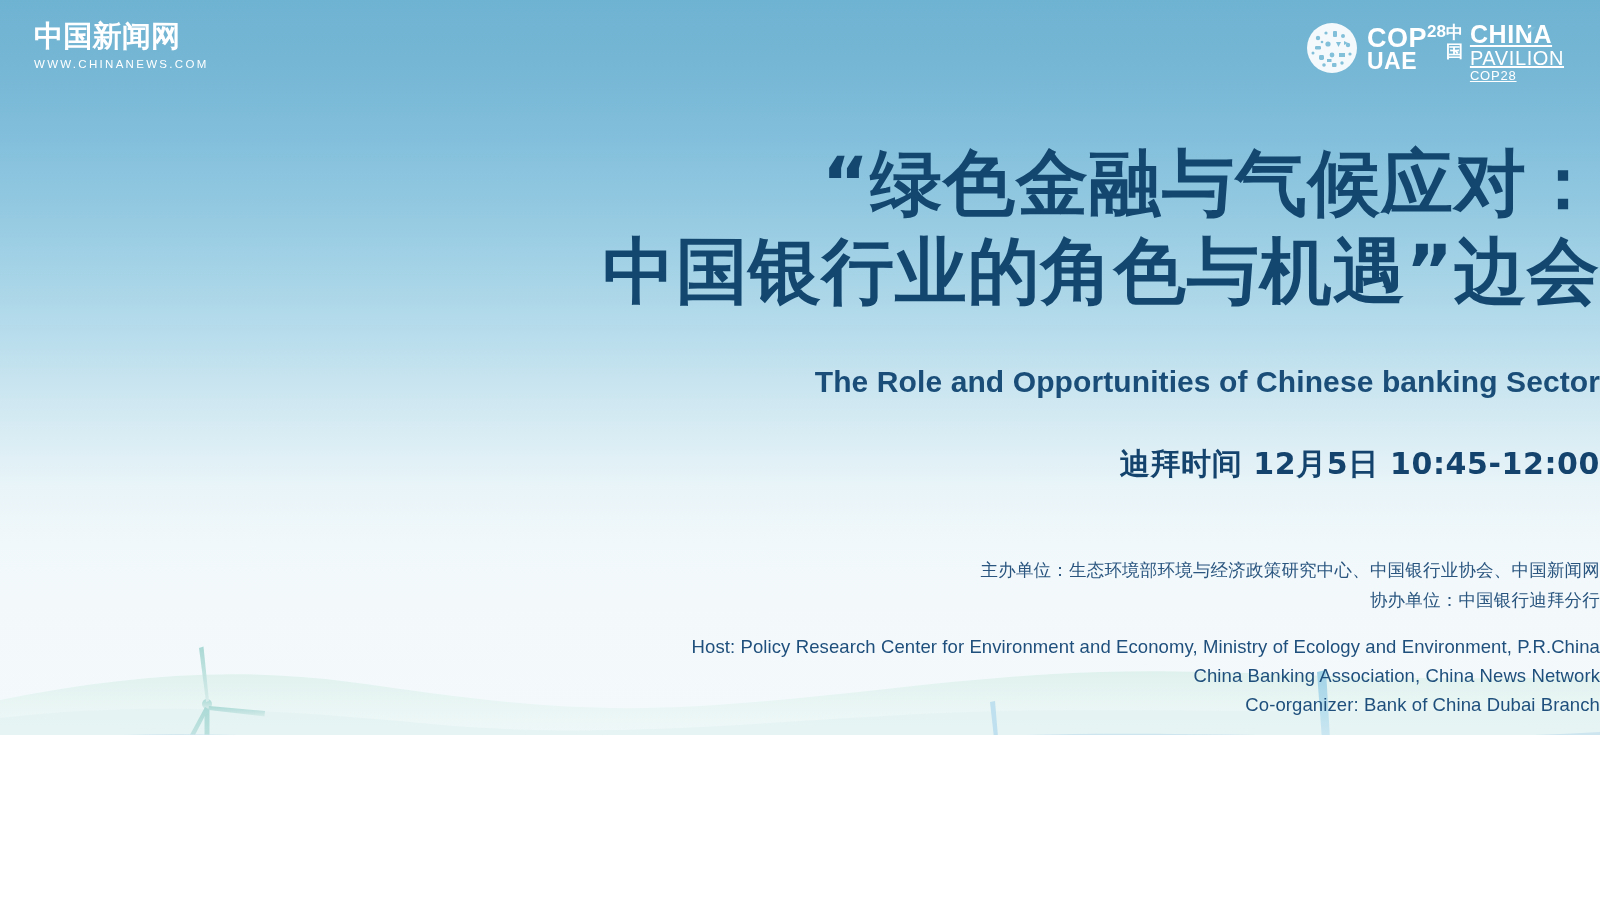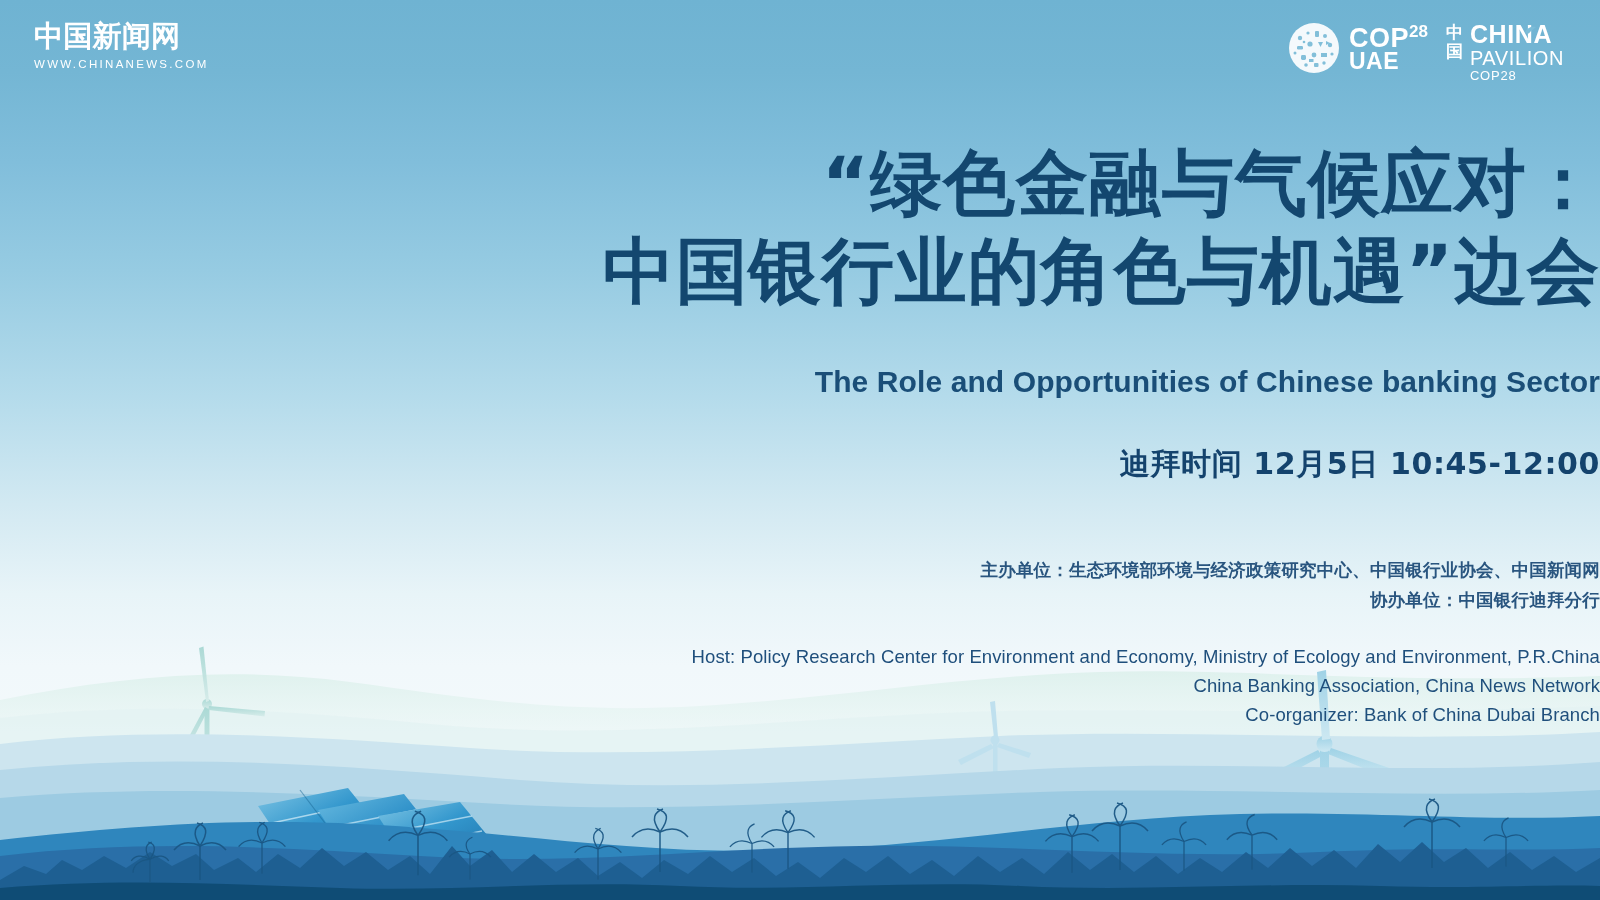--- a/index.html
+++ b/index.html
@@ -4,21 +4,21 @@
 <title>COP28 Side Event Poster</title>
 <style>
   html, body {
     margin: 0;
     padding: 0;
     background: #ffffff;
   }
   #poster {
     position: relative;
     width: 1600px;
-    height: 900px;
+    height: 735px;
     overflow: hidden;
     font-family: "Liberation Sans", "DejaVu Sans", sans-serif;
     background: linear-gradient(to bottom,
         #6fb3d2 0%,
         #74b6d4 8%,
         #81bedb 18%,
         #96cbe2 30%,
         #b4dbeb 44%,
         #d2e9f2 56%,
         #e8f4f8 66%,
@@ -57,21 +57,20 @@
     font-family: "Liberation Sans", sans-serif;
     white-space: nowrap;
   }
 
   .logo-right {
     position: absolute;
     right: 36px;
     top: 22px;
     display: flex;
     align-items: flex-start;
-    gap: 18px;
   }
   .cop28-block {
     display: flex;
     align-items: center;
     gap: 9px;
   }
   .cop28-words {
     color: #ffffff;
     line-height: 0.93;
     font-weight: 700;
@@ -104,21 +103,21 @@
     gap: 2px;
     padding-top: 2px;
   }
   .pav-cn span {
     color: #ffffff;
     font-size: 17px;
     font-weight: 700;
     line-height: 1;
     font-family: "Liberation Sans", sans-serif;
   }
-  .pav-words { color: #ffffff; line-height: 1; }
+  .pav-words { color: #ffffff; line-height: 1; text-decoration: underline; }
   .pav-china {
     font-size: 25px;
     font-weight: 700;
     letter-spacing: 0.6px;
     display: flex;
     align-items: center;
     gap: 1px;
   }
   .pav-pavilion {
     font-size: 20px;
@@ -170,28 +169,28 @@
     line-height: 1.38;
     letter-spacing: 0.6px;
     font-family: "DejaVu Sans", "Liberation Sans", sans-serif;
   }
   .time-block .line { display: block; }
 
   .org-cn {
     margin-top: 70px;
     color: #29557f;
     font-size: 17.5px;
-    font-weight: 700;
+    font-weight: 400;
     line-height: 1.75;
     letter-spacing: 0.2px;
     font-family: "DejaVu Sans", "Liberation Sans", sans-serif;
   }
   .org-cn .line { display: block; }
   .org-en {
-    margin-top: 26px;
+    margin-top: 16px;
     color: #1f4f7c;
     font-size: 18.5px;
     font-weight: 400;
     line-height: 1.58;
     letter-spacing: 0.1px;
   }
   .org-en .line { display: block; }
 </style>
 </head>
 <body>

